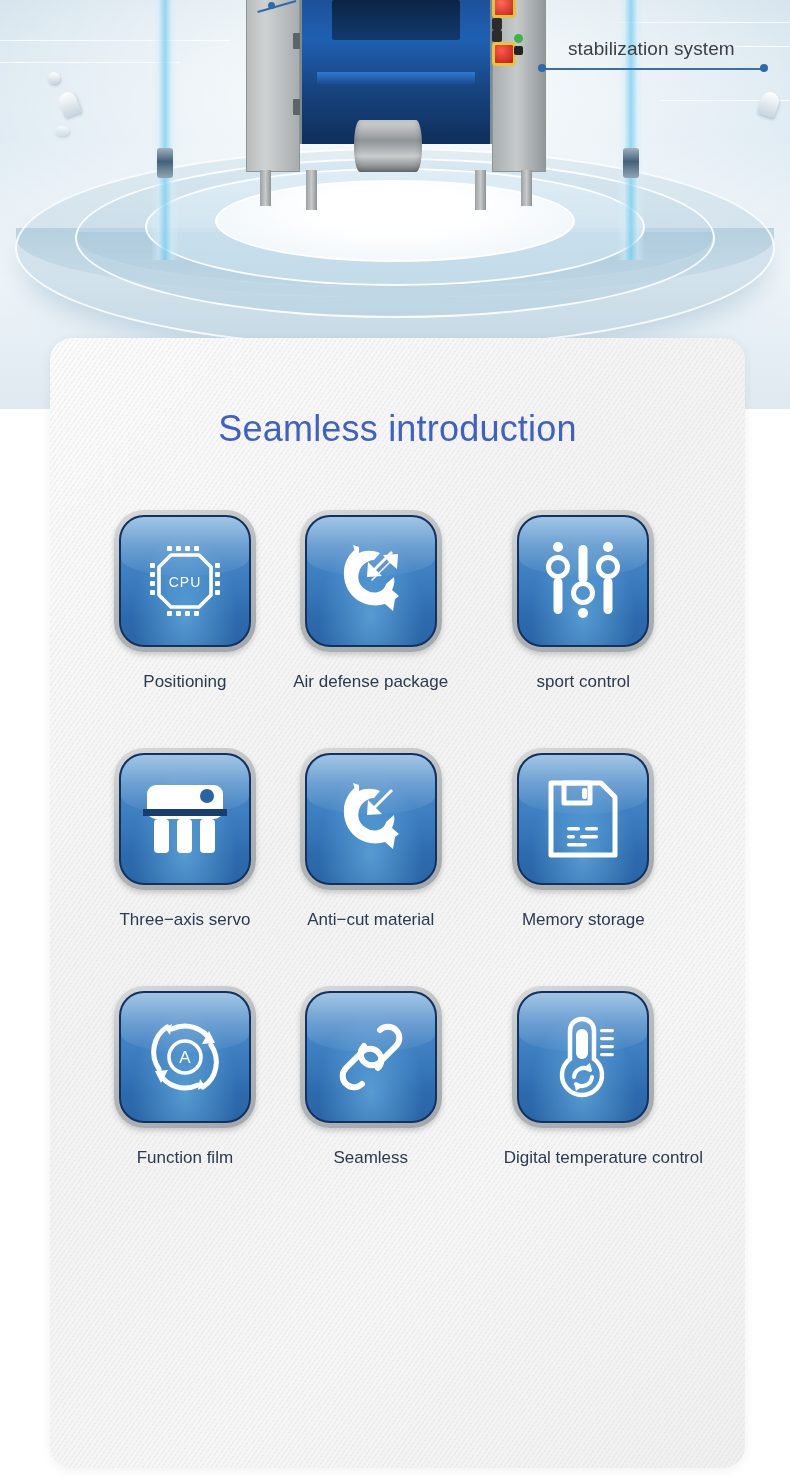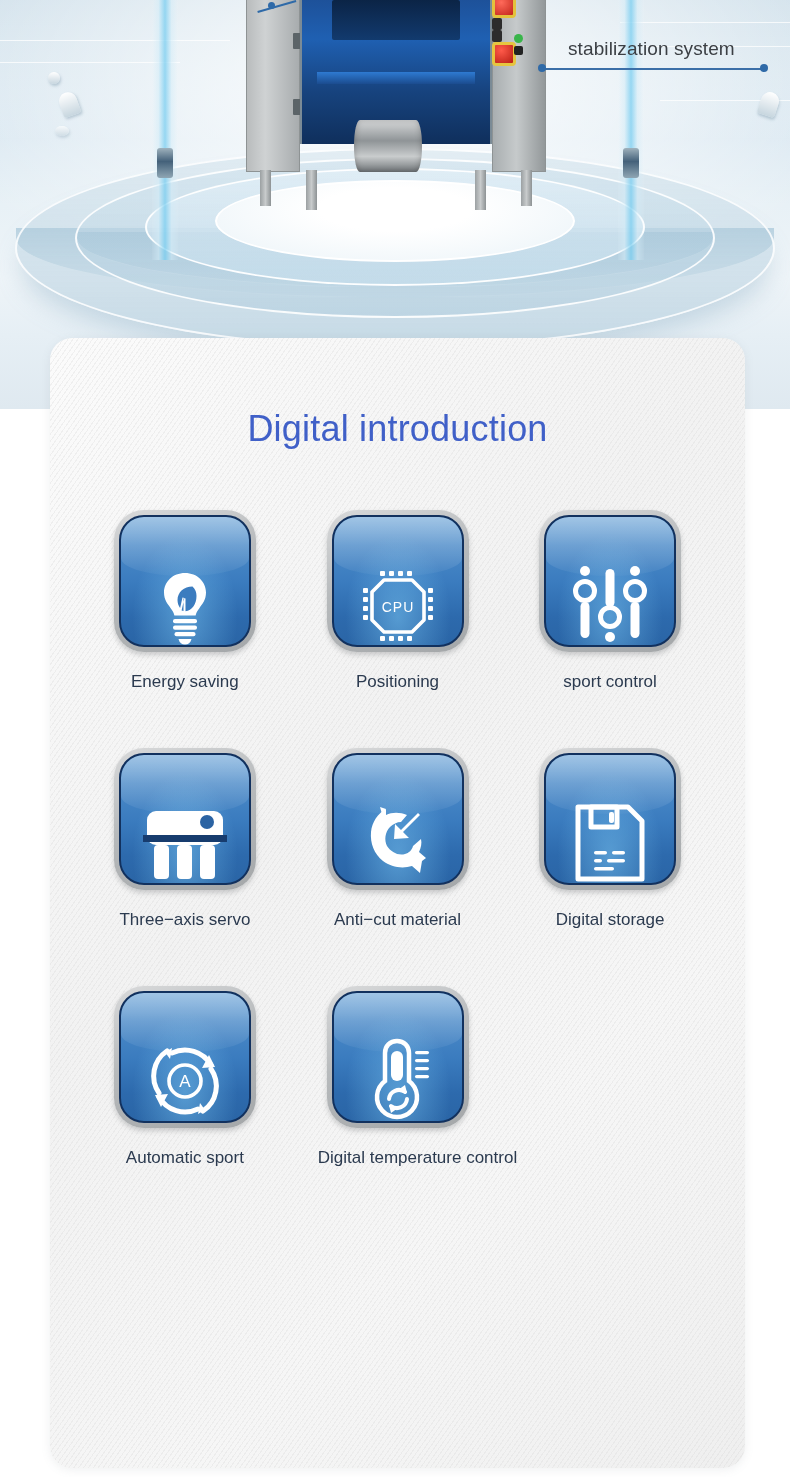--- a/index.html
+++ b/index.html
@@ -287,21 +287,21 @@
     box-shadow: 0 3px 5px rgba(150,152,155,0.45);
   }
   .tile-inner {
     width: 100%; height: 100%;
     border-radius: 25px;
     background:
       radial-gradient(ellipse at 50% 78%, rgba(120,195,240,0.55) 0%, rgba(120,195,240,0) 58%),
       linear-gradient(180deg, #6fa6d8 0%, #4b8ac8 22%, #3b7cbf 50%, #2d6aad 78%, #2a65a6 100%);
     border: 2px solid #12315e;
     display: flex;
-    align-items: flex-end;
+    align-items: center;
     justify-content: center;
     position: relative;
     overflow: hidden;
   }
   .tile-inner::before {
     content: "";
     position: absolute;
     left: 0; right: 0; top: 0; height: 46%;
     background: linear-gradient(180deg, rgba(255,255,255,0.34), rgba(255,255,255,0.03));
     border-radius: 23px 23px 50% 50% / 23px 23px 18px 18px;
@@ -380,39 +380,24 @@
   <div class="callout">
     <div class="callout-line"></div>
     <div class="callout-dot d1"></div>
     <div class="callout-dot d2"></div>
     <div class="callout-label">stabilization system</div>
   </div>
 </div>
 
 <div class="panel">
 
-  <div class="panel-title">Digital introduction</div>
+  <div class="panel-title">Seamless introduction</div>
 
   <div class="grid">
 
-    <div class="cell">
-      <div class="tile">
-        <div class="tile-inner">
-          <svg width="68" height="76" viewBox="0 0 68 76">
-            <path fill="#ffffff" d="M34 4c-12.2 0-21 8.8-21 19.6 0 7.2 3.6 11.4 6.5 15.3 2 2.7 3.5 5 3.9 7.6h21.2c.4-2.6 1.9-4.9 3.9-7.6C51.4 35 55 30.8 55 23.6 55 12.8 46.2 4 34 4z"></path>
-            <rect x="22" y="50" width="24" height="4.2" rx="2" fill="#ffffff"></rect>
-            <rect x="22" y="56.5" width="24" height="4.2" rx="2" fill="#ffffff"></rect>
-            <rect x="23.5" y="63" width="21" height="4.2" rx="2" fill="#ffffff"></rect>
-            <path d="M27.5 70h13c-.8 3.6-3.4 5.6-6.5 5.6S28.3 73.6 27.5 70z" fill="#ffffff"></path>
-            <path fill="#3b7cbf" d="M41.5 17.5c-8.5 0-15 5.8-15 13.6 0 3.3 1.1 5.9 2.6 7.9l2.4-10.6 1.9.5-2.8 12.6c.6.3 1.2.5 1.9.6V30c0-.5.4-1 1-1s1 .5 1 1v12.3c6.4-.8 11-7 11-15.2 0-3.5-.9-6.9-4-9.6z"></path>
-          </svg>
-        </div>
-      </div>
-      <div class="cell-label">Energy saving</div>
-    </div>
 
     <div class="cell">
       <div class="tile">
         <div class="tile-inner">
           <svg width="78" height="78" viewBox="0 0 78 78">
             <g fill="#ffffff">
               <rect x="21" y="4" width="5" height="5" rx="1"></rect>
               <rect x="30" y="4" width="5" height="5" rx="1"></rect>
               <rect x="39" y="4" width="5" height="5" rx="1"></rect>
               <rect x="48" y="4" width="5" height="5" rx="1"></rect>
@@ -430,20 +415,33 @@
               <rect x="69" y="48" width="5" height="5" rx="1"></rect>
             </g>
             <path d="M25 13h28l12 12v28L53 65H25L13 53V25z" fill="none" stroke="#ffffff" stroke-width="3.6" stroke-linejoin="round"></path>
             <text x="39" y="45" font-family="'Liberation Sans', sans-serif" font-size="14" fill="#ffffff" text-anchor="middle" letter-spacing="1">CPU</text>
           </svg>
         </div>
       </div>
       <div class="cell-label">Positioning</div>
     </div>
 
+    <div class="cell">
+      <div class="tile">
+        <div class="tile-inner">
+          <svg width="84" height="80" viewBox="0 0 84 80">
+            <path fill="#ffffff" d="M30 6c-8 4-14 13-15 23-1 11 3 22 12 29 8 6 19 8 29 5l8 7 2-12 4-3-7-6c2-4 3-9 2-13l-8 7c-1 4-4 7-8 8-7 2-14-2-18-8-3-6-2-14 3-19 3-3 7-5 11-5l6-7c-7-3-15-3-21 0z"></path>
+            <path fill="#ffffff" d="M24 4l6 2-4 5z"></path>
+            <path fill="#ffffff" d="M71 14L53 32l-7-6-1 15 15-1-6-7 18-18z" transform="rotate(180 57 27)"></path>
+            <path fill="#ffffff" d="M64 12L47 29l6 6-15 1 1-15 6 6 17-17z"></path>
+          </svg>
+        </div>
+      </div>
+      <div class="cell-label">Air defense package</div>
+    </div>
 
     <div class="cell">
       <div class="tile">
         <div class="tile-inner">
           <svg width="76" height="80" viewBox="0 0 76 80">
             <circle cx="13" cy="6" r="5" fill="#ffffff"></circle>
             <circle cx="13" cy="26" r="9.5" fill="none" stroke="#ffffff" stroke-width="5"></circle>
             <rect x="8.5" y="37" width="9" height="36" rx="4.5" fill="#ffffff"></rect>
             <rect x="33.5" y="4" width="9" height="38" rx="4.5" fill="#ffffff"></rect>
             <circle cx="38" cy="52" r="9.5" fill="none" stroke="#ffffff" stroke-width="5"></circle>
@@ -497,44 +495,57 @@
             <g fill="#ffffff">
               <rect x="20" y="48" width="13" height="3.6" rx="1.8"></rect>
               <rect x="38" y="48" width="13" height="3.6" rx="1.8"></rect>
               <rect x="20" y="56" width="8" height="3.6" rx="1.8"></rect>
               <rect x="33" y="56" width="18" height="3.6" rx="1.8"></rect>
               <rect x="20" y="64" width="20" height="3.6" rx="1.8"></rect>
             </g>
           </svg>
         </div>
       </div>
-      <div class="cell-label">Digital storage</div>
+      <div class="cell-label">Memory storage</div>
     </div>
 
     <div class="cell">
       <div class="tile">
         <div class="tile-inner">
           <svg width="84" height="80" viewBox="0 0 84 80">
             <circle cx="42" cy="40" r="16" fill="none" stroke="#ffffff" stroke-width="3.6"></circle>
             <text x="42" y="46" font-family="'Liberation Sans', sans-serif" font-size="17" fill="#ffffff" text-anchor="middle">A</text>
             <path d="M16 52a30 30 0 0 1 8-42" fill="none" stroke="#ffffff" stroke-width="5" stroke-linecap="round"></path>
             <path d="M29 7l-7 4 5 7z" fill="#ffffff"></path>
             <path d="M68 28a30 30 0 0 1-8 42" fill="none" stroke="#ffffff" stroke-width="5" stroke-linecap="round"></path>
             <path d="M55 73l7-4-5-7z" fill="#ffffff"></path>
             <path d="M29 12a30 30 0 0 1 39 12" fill="none" stroke="#ffffff" stroke-width="5" stroke-linecap="round"></path>
             <path d="M66 14l6 12-13 1z" fill="#ffffff"></path>
             <path d="M55 68a30 30 0 0 1-39-12" fill="none" stroke="#ffffff" stroke-width="5" stroke-linecap="round"></path>
             <path d="M18 66l-6-12 13-1z" fill="#ffffff"></path>
           </svg>
         </div>
       </div>
-      <div class="cell-label">Automatic sport</div>
-    </div>
-
-
+      <div class="cell-label">Function film</div>
+    </div>
+
+
+    <div class="cell">
+      <div class="tile">
+        <div class="tile-inner">
+          <svg width="80" height="80" viewBox="0 0 80 80">
+            <g fill="none" stroke="#ffffff" stroke-width="6" stroke-linecap="round">
+              <path d="M49 13a11 11 0 0 1 16 16L49 45a11 11 0 0 1-16-16"></path>
+              <path d="M31 67a11 11 0 0 1-16-16l16-16a11 11 0 0 1 16 16"></path>
+            </g>
+          </svg>
+        </div>
+      </div>
+      <div class="cell-label">Seamless</div>
+    </div>
 
     <div class="cell wide">
       <div class="tile">
         <div class="tile-inner">
           <svg width="74" height="84" viewBox="0 0 74 84">
             <path d="M36 4c-7 0-12 5-12 12v28a20 20 0 1 0 24 0V16c0-7-5-12-12-12z" fill="none" stroke="#ffffff" stroke-width="4.5"></path>
             <rect x="30" y="14" width="12" height="30" rx="6" fill="#ffffff"></rect>
             <g fill="#ffffff">
               <rect x="54" y="14" width="14" height="3.2" rx="1.6"></rect>
               <rect x="54" y="22" width="14" height="3.2" rx="1.6"></rect>

